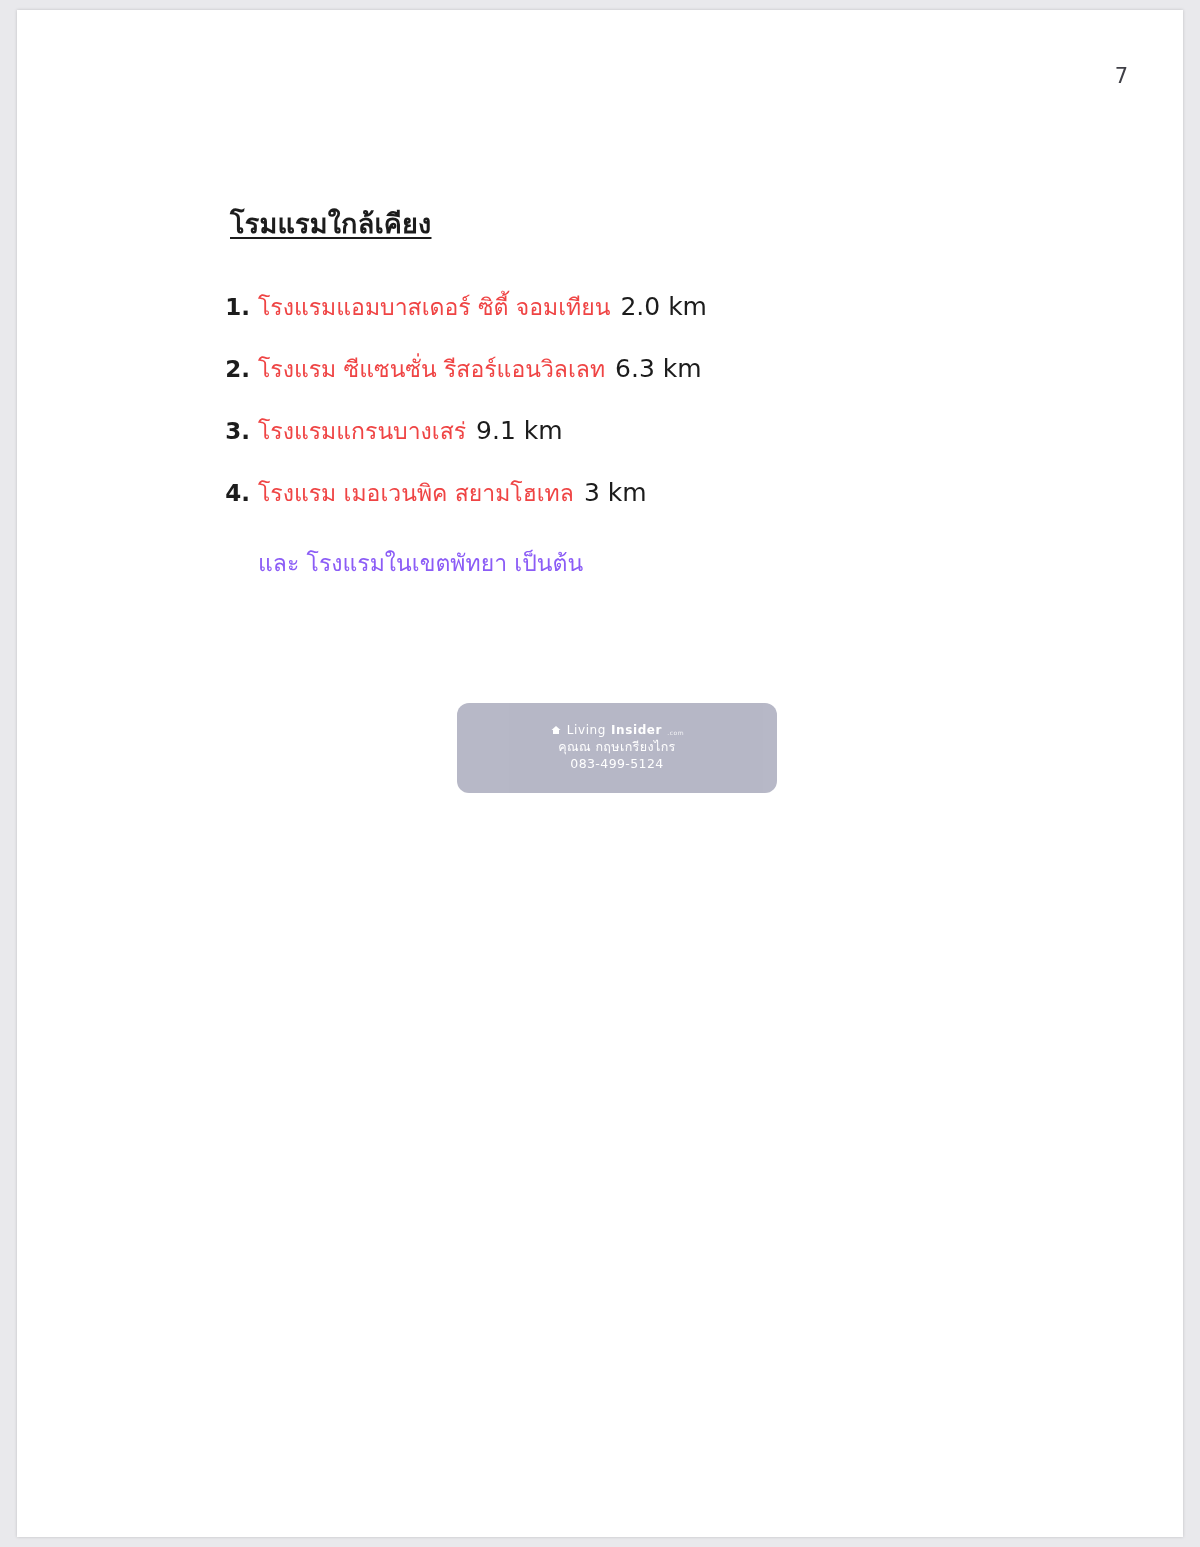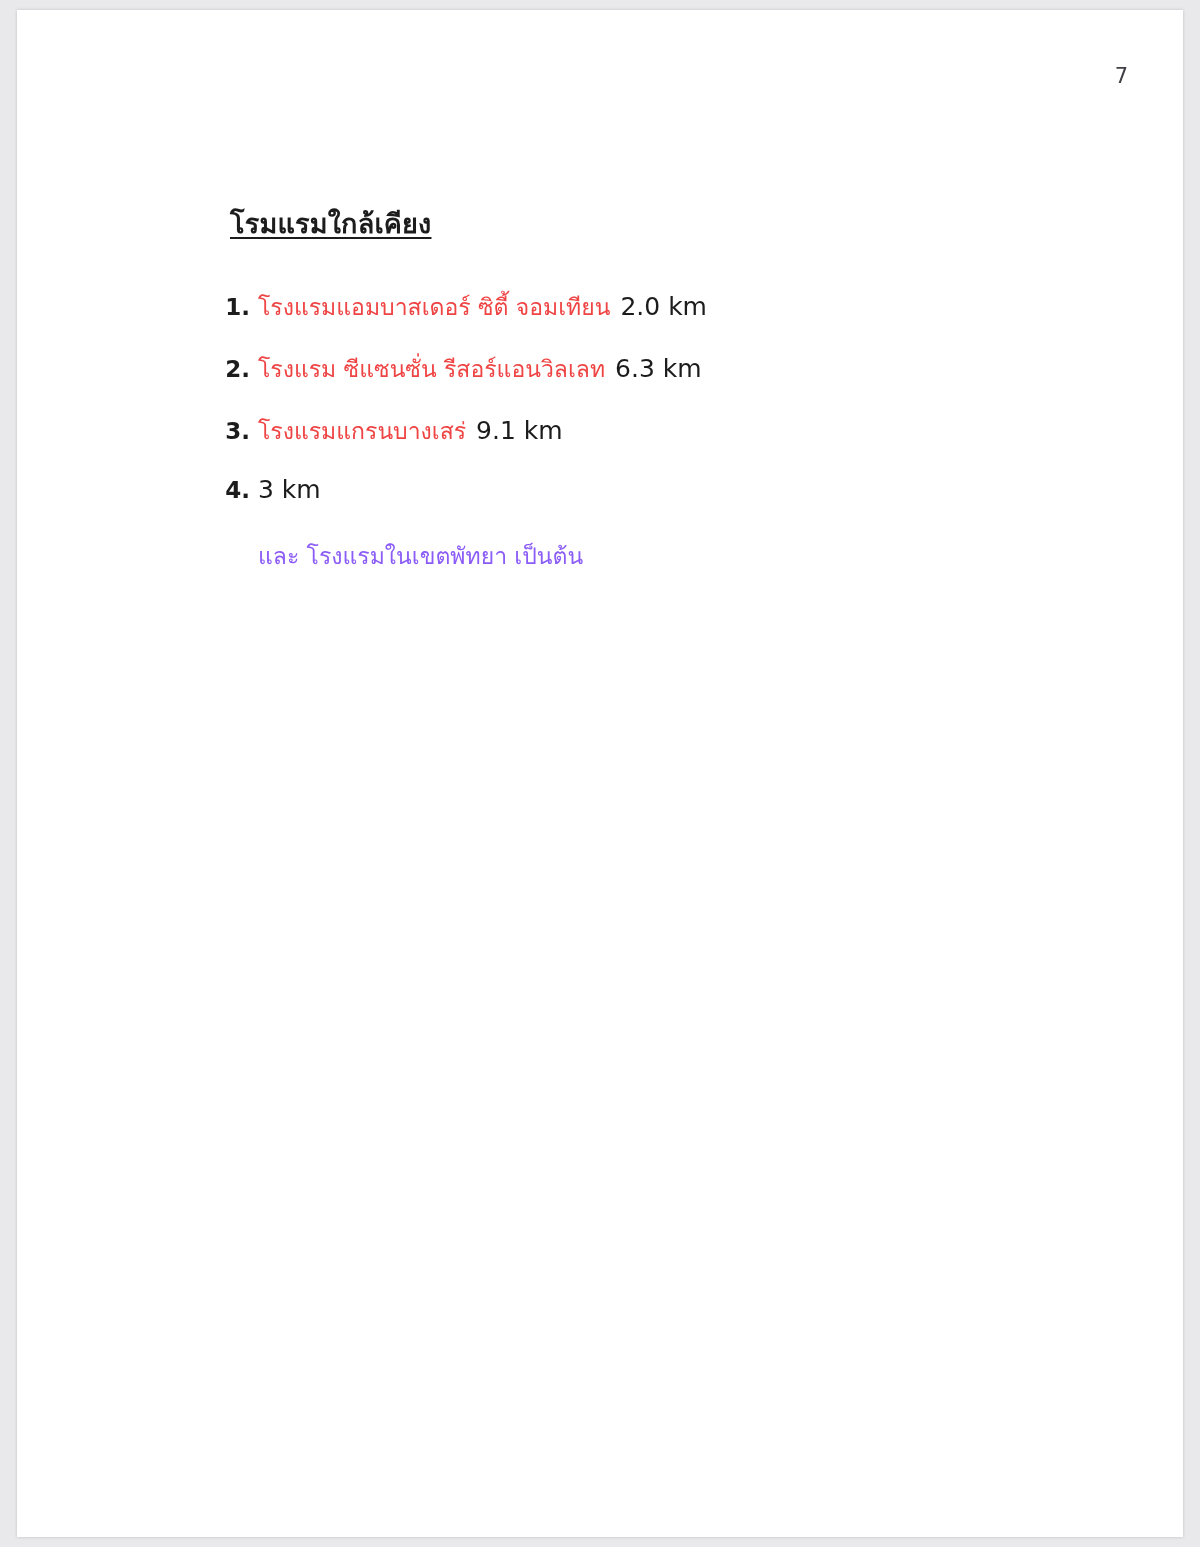--- a/index.html
+++ b/index.html
@@ -145,23 +145,38 @@
       </li>
 
       <li class="hotel-item">
         <span class="item-index">3.</span>
         <span class="item-name">โรงแรมแกรนบางเสร่</span>
         <span class="item-distance">9.1 km</span>
       </li>
 
       <li class="hotel-item">
         <span class="item-index">4.</span>
+        <span class="item-name">โรงแรม เมอเวนพิค สยามโฮเทล</span>
         <span class="item-distance">3 km</span>
       </li>
 
     </ol>
 
     <div class="footnote">และ โรงแรมในเขตพัทยา เป็นต้น</div>
 
   </div>
 
+  <div class="watermark">
+    <div class="wm-brand">
+      <span class="wm-logo">
+        <svg viewBox="0 0 24 24" width="12" height="12" aria-hidden="true">
+          <path d="M3 12 L12 4 L21 12 L18 12 L18 20 L6 20 L6 12 Z" fill="#ffffff"></path>
+        </svg>
+      </span>
+      <span class="brand-light">Living</span>
+        <span class="brand-bold">Insider</span>
+        <span class="brand-suffix">.com</span>
+    </div>
+    <div class="wm-line">คุณณ กฤษเกรียงไกร</div>
+    <div class="wm-line">083-499-5124</div>
+  </div>
 
 </div>
 
 </body></html>

